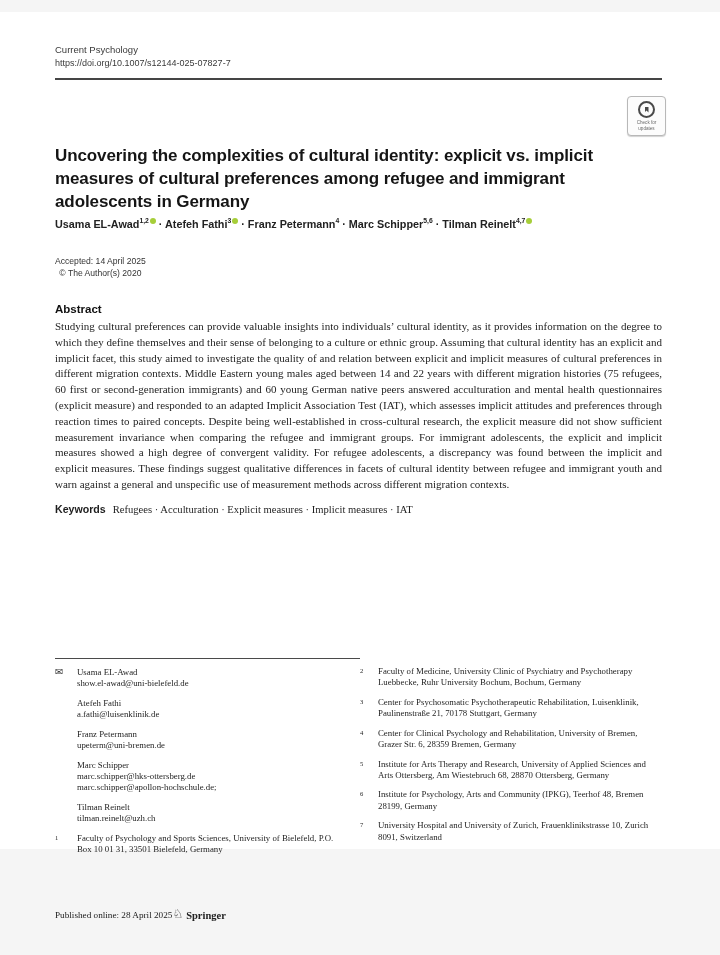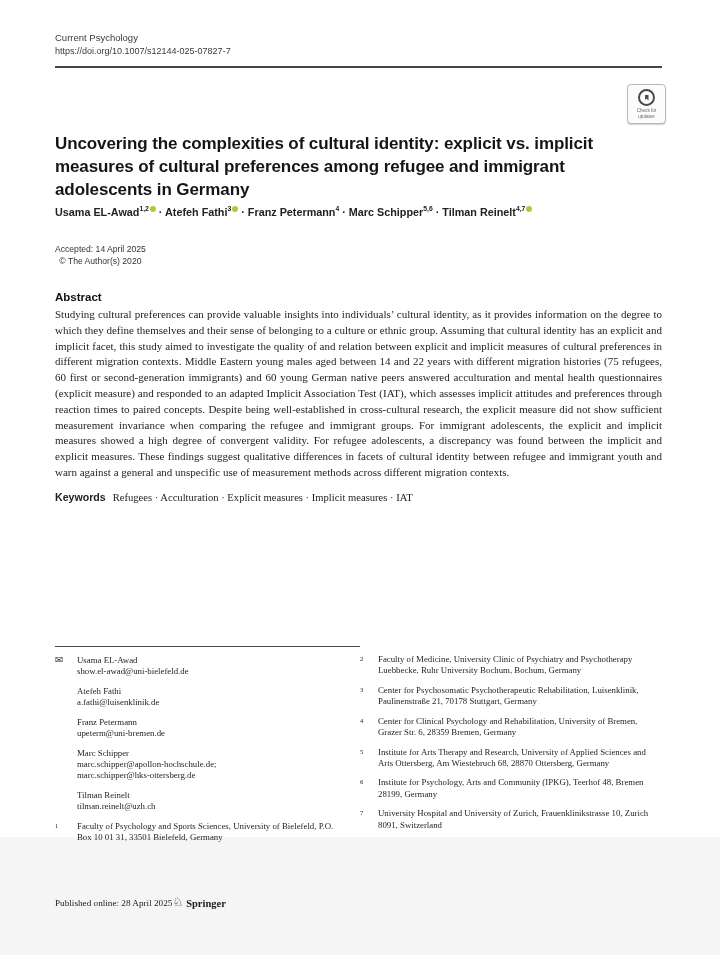--- a/index.html
+++ b/index.html
@@ -1,21 +1,21 @@
 <!DOCTYPE html>
 <html><head>
 <meta charset="utf-8">
 <style>
   html,body{margin:0;padding:0;}
   body{
     width:720px;height:955px;background:#f5f5f5;
     font-family:"Liberation Sans",sans-serif;color:#2b2b2b;
     position:relative;overflow:hidden;
   }
-  .page{position:absolute;left:0;top:0;width:720px;height:837px;background:#ffffff;}
+  .page{position:absolute;left:0;top:12px;width:720px;height:837px;background:#ffffff;}
 
   
   .header{position:absolute;left:55px;top:32px;}
   .journal{font-size:9.5px;color:#3a3a3a;}
   .doi{font-size:9px;color:#3a3a3a;margin-top:3px;}
   .rule{position:absolute;left:55px;top:66px;width:607px;height:2px;background:#454545;}
 
   
   .badge{
     position:absolute;left:627px;top:84px;width:37px;height:38px;
@@ -126,22 +126,22 @@
           <div class="corr-entry">
             <div class="corr-name">Atefeh Fathi</div>
             <div class="corr-mail">a.fathi@luisenklinik.de</div>
           </div>
           <div class="corr-entry">
             <div class="corr-name">Franz Petermann</div>
             <div class="corr-mail">upeterm@uni-bremen.de</div>
           </div>
           <div class="corr-entry">
             <div class="corr-name">Marc Schipper</div>
+            <div class="corr-mail">marc.schipper@hks-ottersberg.de</div>
             <div class="corr-mail">marc.schipper@apollon-hochschule.de;</div>
-            <div class="corr-mail">marc.schipper@hks-ottersberg.de</div>
           </div>
           <div class="corr-entry">
             <div class="corr-name">Tilman Reinelt</div>
             <div class="corr-mail">tilman.reinelt@uzh.ch</div>
           </div>
         </div>
       <div>
           <div class="affil affil-first">
             <span class="affil-num">1</span>
             <span class="affil-text">Faculty of Psychology and Sports Sciences, University of Bielefeld, P.O. Box 10 01 31, 33501 Bielefeld, Germany</span>

